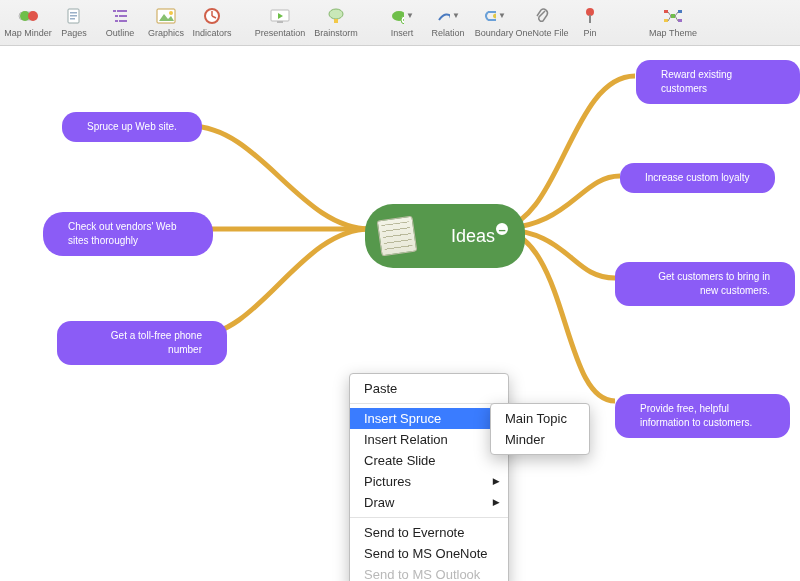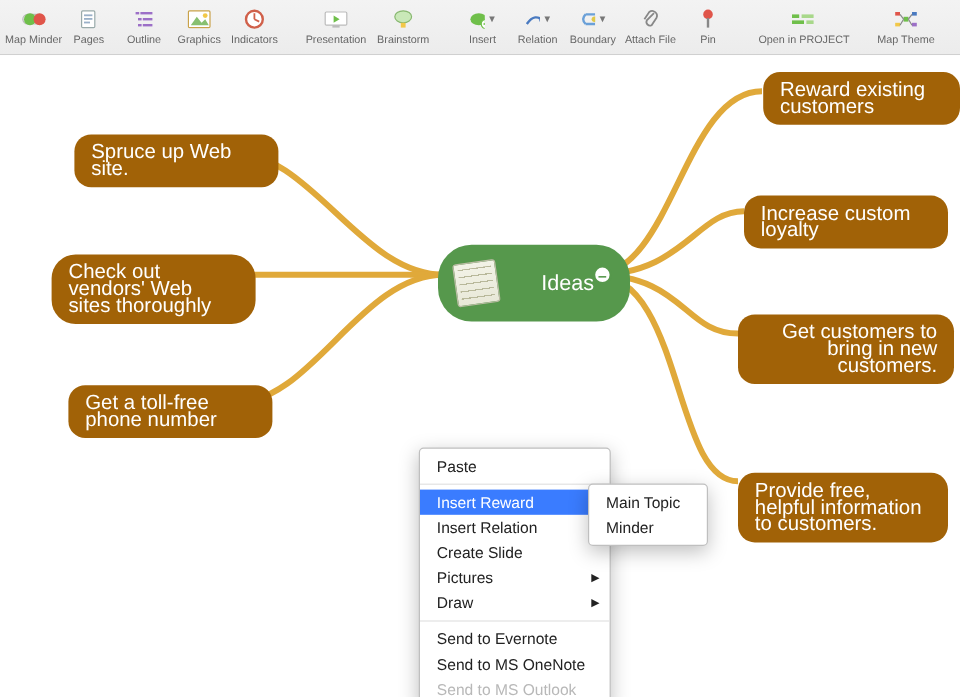--- a/index.html
+++ b/index.html
@@ -43,25 +43,25 @@
   
   .canvas {
     position: relative;
     width: 800px;
     height: 535px;
     background: #fff;
   }
   svg.branches { position: absolute; left: 0; top: 0; }
   .node {
     position: absolute;
-    background: #a16207;
+    background: #8b5cf6;
     color: #fff;
     border-radius: 14px;
-    padding: 8px 14px;
-    font-size: 17px;
+    padding: 8px 25px;
+    font-size: 10px;
     line-height: 14px;
     display: flex;
     align-items: center;
     max-width: 170px;
   }
   .node.central {
     background: #56984c;
     border-radius: 28px;
     font-size: 18px;
     padding: 14px 30px 14px 14px;
@@ -230,45 +230,34 @@
         <span class="chev">▼</span>
     </div>
     <span class="lbl">Boundary</span>
   </div>
   <div class="tb-btn" style="width:48px">
     <div class="ic">
       <svg width="16" height="18">
           <path d="M11 4 L5 10 a3 3 0 0 0 4 4 L13 8 a4 4 0 0 0 -6 -5 L3 9" fill="none" stroke="#888" stroke-width="1.5"></path>
         </svg>
     </div>
-    <span class="lbl">Attach File</span>
+    <span class="lbl">OneNote File</span>
   </div>
   <div class="tb-btn">
     <div class="ic">
       <svg width="16" height="18">
           <circle cx="8" cy="5" r="4" fill="#e0554a"></circle>
           <rect x="7" y="8" width="2" height="8" fill="#888"></rect>
         </svg>
     </div>
     <span class="lbl">Pin</span>
   </div>
 
   <div class="tb-spacer"></div>
 
-  <div class="tb-btn" style="width:80px">
-    <div class="ic">
-      <svg width="24" height="16">
-          <rect x="2" y="4" width="6" height="3" fill="#6fbf4a"></rect>
-          <rect x="10" y="4" width="10" height="3" fill="#a8d88a"></rect>
-          <rect x="2" y="9" width="10" height="3" fill="#6fbf4a"></rect>
-          <rect x="14" y="9" width="6" height="3" fill="#a8d88a"></rect>
-        </svg>
-    </div>
-    <span class="lbl">Open in PROJECT</span>
-  </div>
 
   <div class="tb-spacer"></div>
 
   <div class="tb-btn" style="width:54px">
     <div class="ic">
       <svg width="22" height="16">
           <rect x="9" y="6" width="4" height="4" fill="#6fbf4a"></rect>
           <rect x="2" y="2" width="4" height="3" fill="#e0554a"></rect>
           <rect x="2" y="11" width="4" height="3" fill="#f2c848"></rect>
           <rect x="16" y="2" width="4" height="3" fill="#4a7ac0"></rect>
@@ -300,41 +289,41 @@
     <span>Ideas</span>
   </div>
   <div class="collapse-btn" style="left:494px; top:175px;">–</div>
 
   <div class="node" style="left:62px;  top:66px;">
       <span>Spruce up Web site.</span>
     </div>
   <div class="node" style="left:43px;  top:166px;border-radius:20px;">
       <span>Check out vendors' Web sites thoroughly</span>
     </div>
-  <div class="node" style="left:57px;  top:275px;">
+  <div class="node" style="left:57px;  top:275px;text-align:right;">
       <span>Get a toll-free phone number</span>
     </div>
 
   <div class="node" style="left:636px; top:14px;">
       <span>Reward existing customers</span>
     </div>
   <div class="node" style="left:620px; top:117px;">
       <span>Increase custom loyalty</span>
     </div>
   <div class="node" style="left:615px; top:216px; max-width:180px;text-align:right;">
       <span>Get customers to bring in new customers.</span>
     </div>
   <div class="node" style="left:615px; top:348px; max-width:175px;align-items:center;">
       <span>Provide free, helpful information to customers.</span>
     </div>
 
   <div class="ctxmenu" style="left:349px; top:327px;">
     <div class="item">Paste</div>
     <div class="sep"></div>
-    <div class="item hl arrow">Insert Reward</div>
+    <div class="item hl arrow">Insert Spruce</div>
     <div class="item">Insert Relation</div>
     <div class="item">Create Slide</div>
     <div class="item arrow">Pictures</div>
     <div class="item arrow">Draw</div>
     <div class="sep"></div>
     <div class="item">Send to Evernote</div>
     <div class="item">Send to MS OneNote</div>
     <div class="item disabled">Send to MS Outlook</div>
 
   </div>

